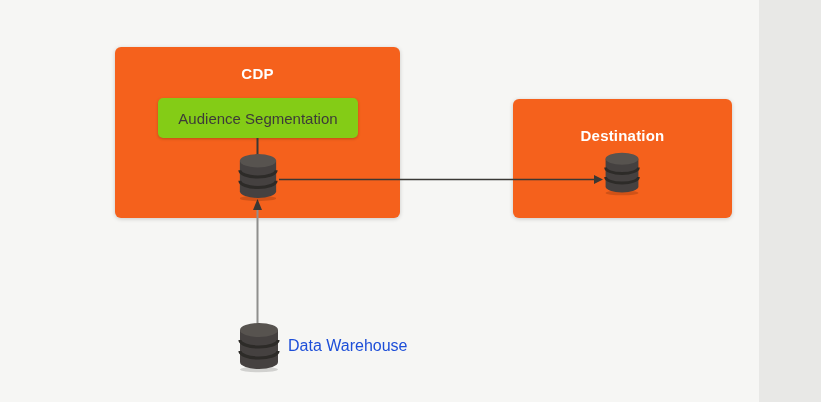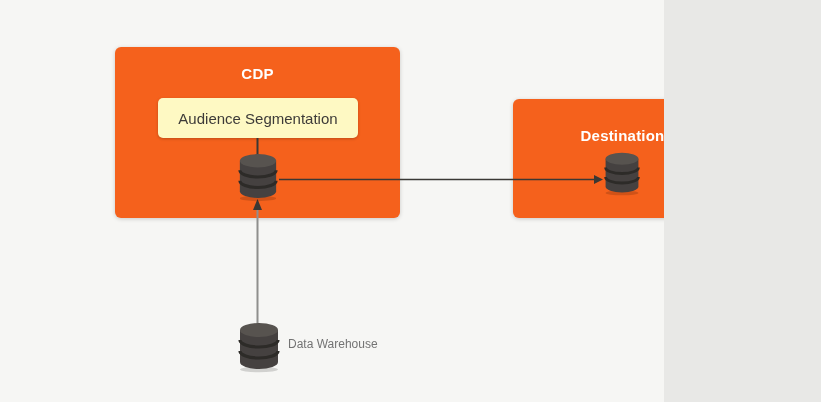--- a/index.html
+++ b/index.html
@@ -1,19 +1,19 @@
 <!DOCTYPE html>
 <html><head>
 <meta charset="utf-8">
 <style>
   html, body { margin: 0; padding: 0; background: #e8e8e6; }
   * { box-sizing: border-box; }
   .canvas {
     position: relative;
-    width: 664px;
+    width: 759px;
     height: 402px;
     background: #F6F6F4;
     overflow: hidden;
     font-family: "Liberation Sans", "DejaVu Sans", sans-serif;
   }
   .box {
     position: absolute;
     background: #F5611C;
     border-radius: 6px;
     box-shadow: 0 1px 4px rgba(0,0,0,0.18);
@@ -26,21 +26,21 @@
     font-weight: bold;
     font-size: 15px;
     letter-spacing: 0.2px;
   }
   #cdp-box { left: 115px; top: 47px; width: 285px; height: 171px; }
   #cdp-box .box-title { top: 18px; }
   #audience-box {
     position: absolute;
     left: 43px; top: 51px;
     width: 200px; height: 40px;
-    background: #fef9c3;
+    background: #84cc16;
     border-radius: 5px;
     box-shadow: 0 1px 3px rgba(0,0,0,0.22);
     display: flex; align-items: center; justify-content: center;
     color: #3D3B38;
     font-size: 15px;
   }
   #destination-box { left: 513px; top: 99px; width: 219px; height: 119px; }
   #destination-box .box-title { top: 28px; }
   #sharing-box {
     left: 183px; top: 244px; width: 149px; height: 56px;
@@ -53,22 +53,22 @@
     width: 821px; height: 402px;
     pointer-events: none;
   }
   .db-icon { position: absolute; }
   #db-cdp { left: 237px; top: 151px; width: 42px; height: 52px; }
   #db-destination { left: 603px; top: 150px; width: 38px; height: 47px; }
   #db-warehouse { left: 237px; top: 321px; width: 44px; height: 52px; }
   #dw-label {
     position: absolute;
     left: 288px; top: 337px;
-    font-size: 12px;
-    color: #737373;
+    font-size: 16px;
+    color: #1d4ed8;
   }
 </style>
 </head>
 <body>
 
 <div class="canvas">
 
   <div class="box" id="cdp-box">
     <div class="box-title">CDP</div>
     <div id="audience-box">

